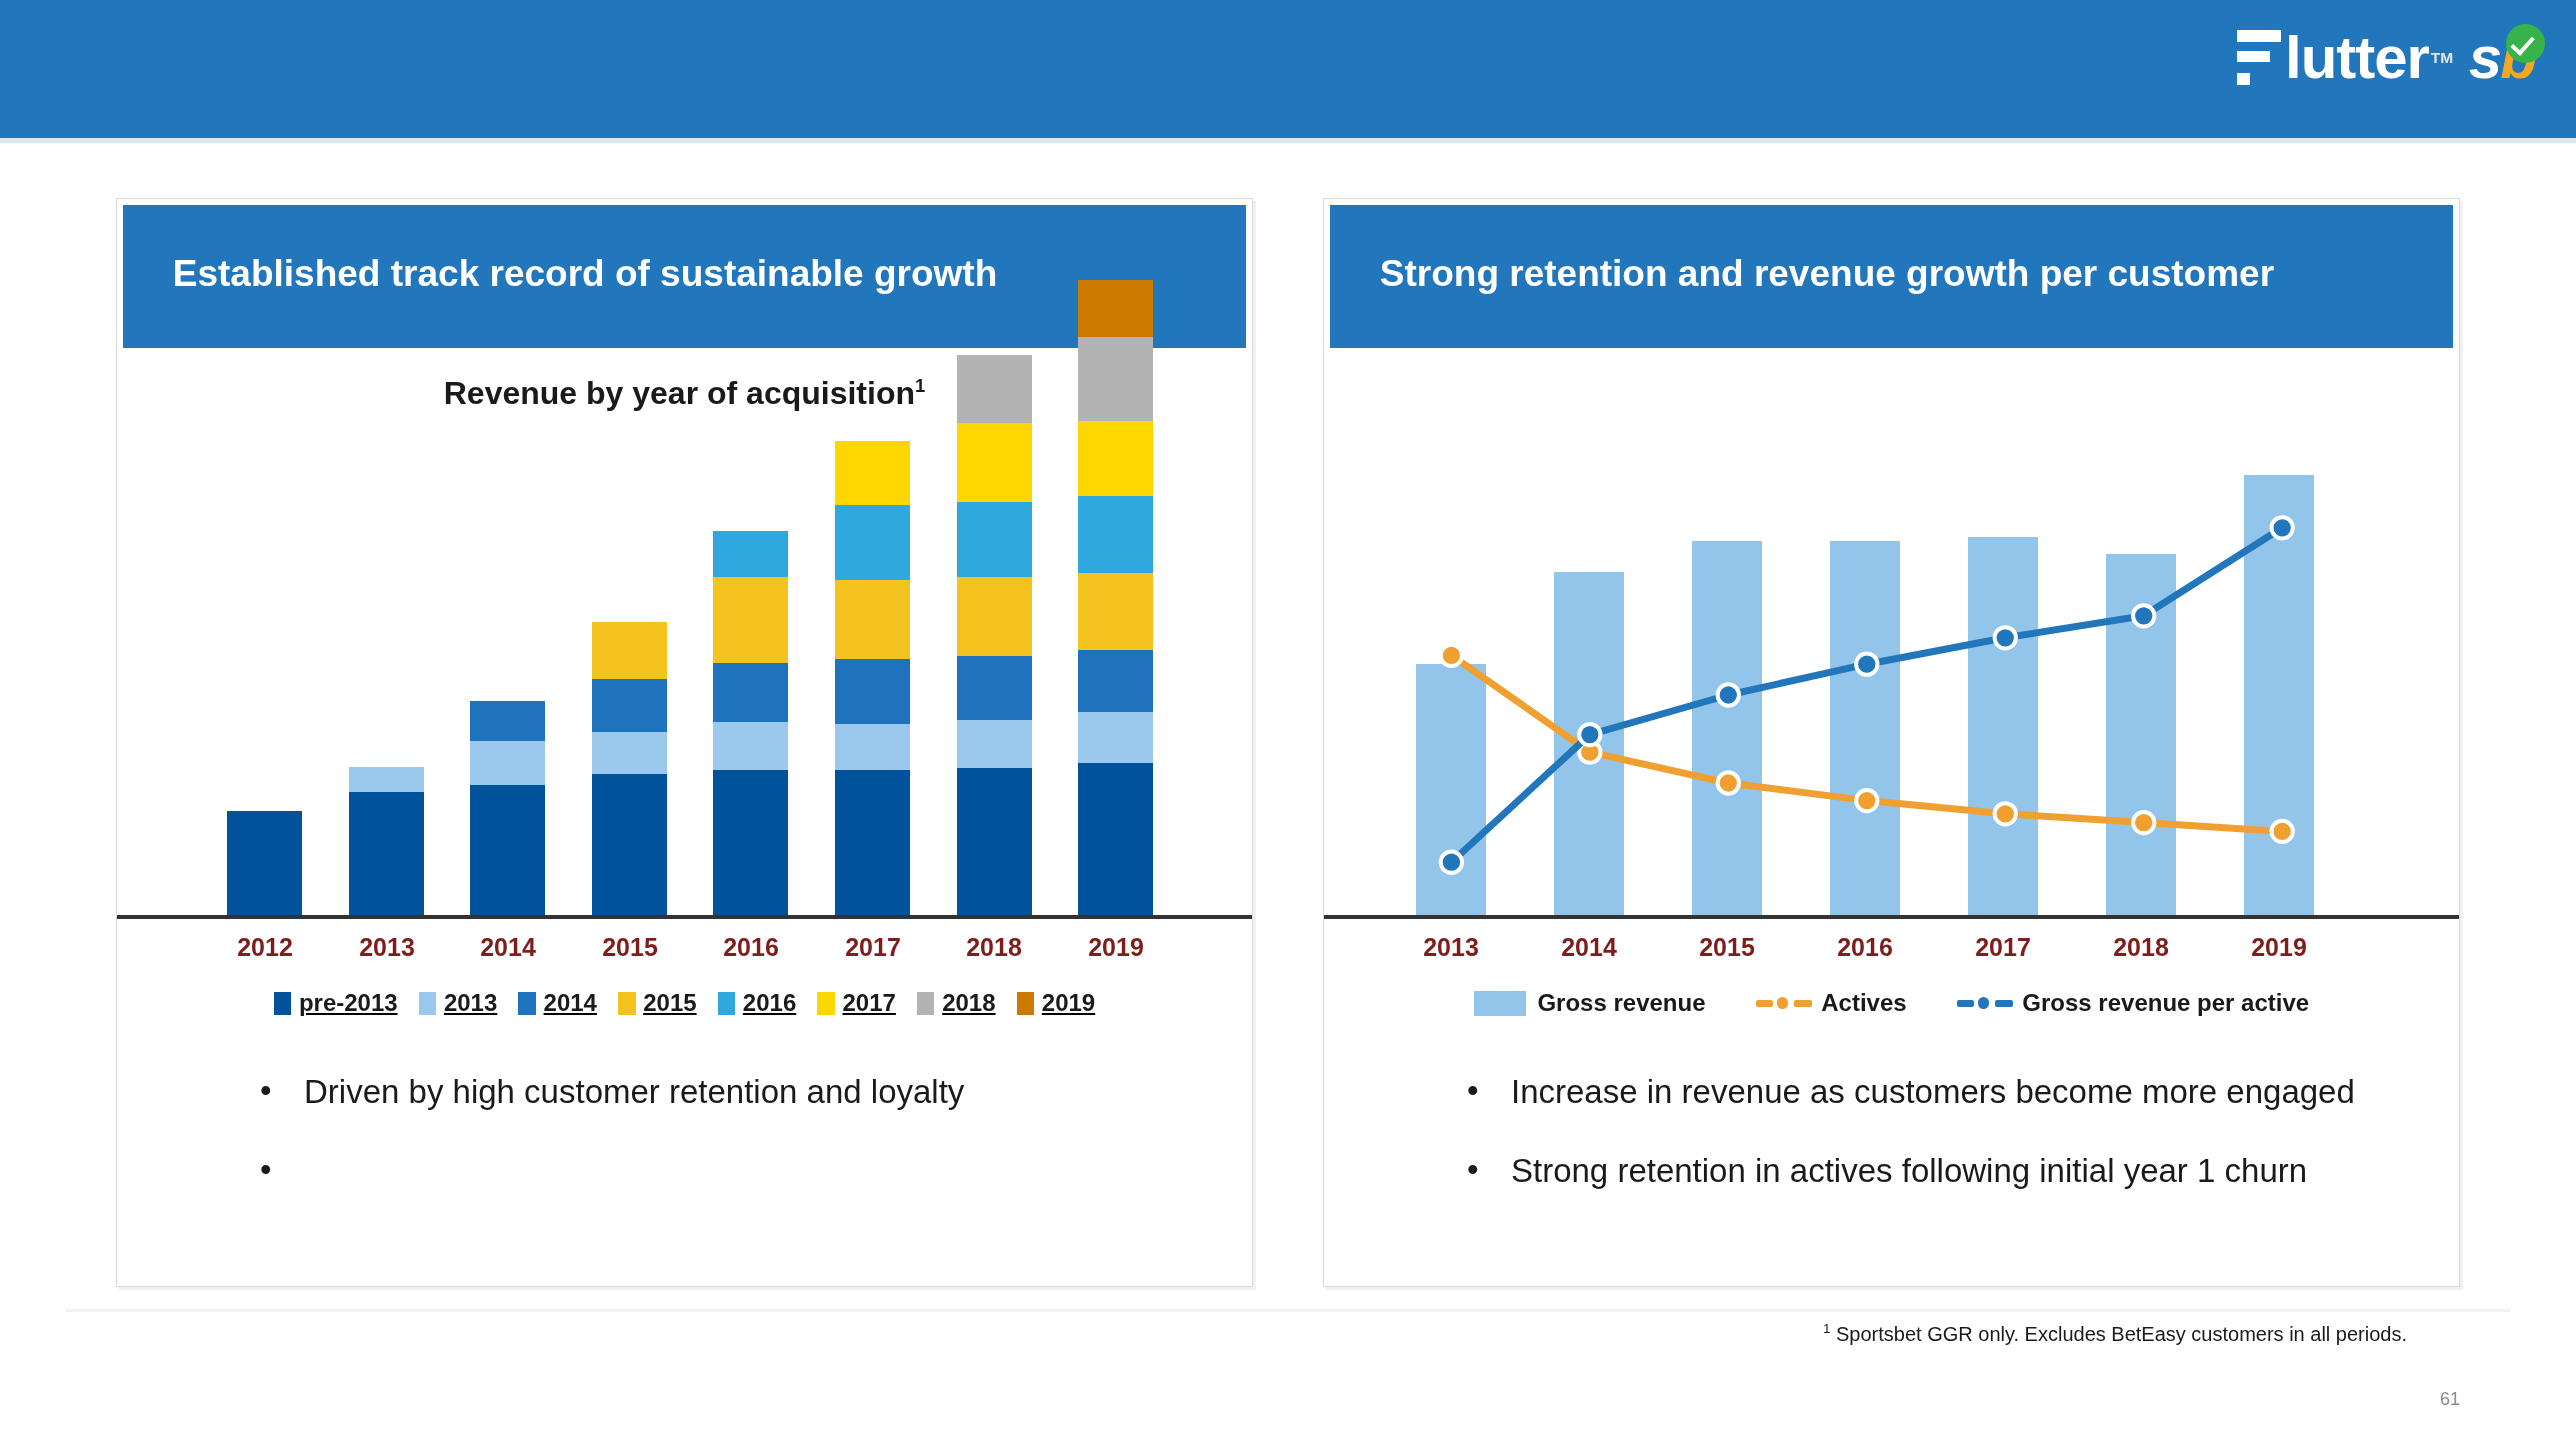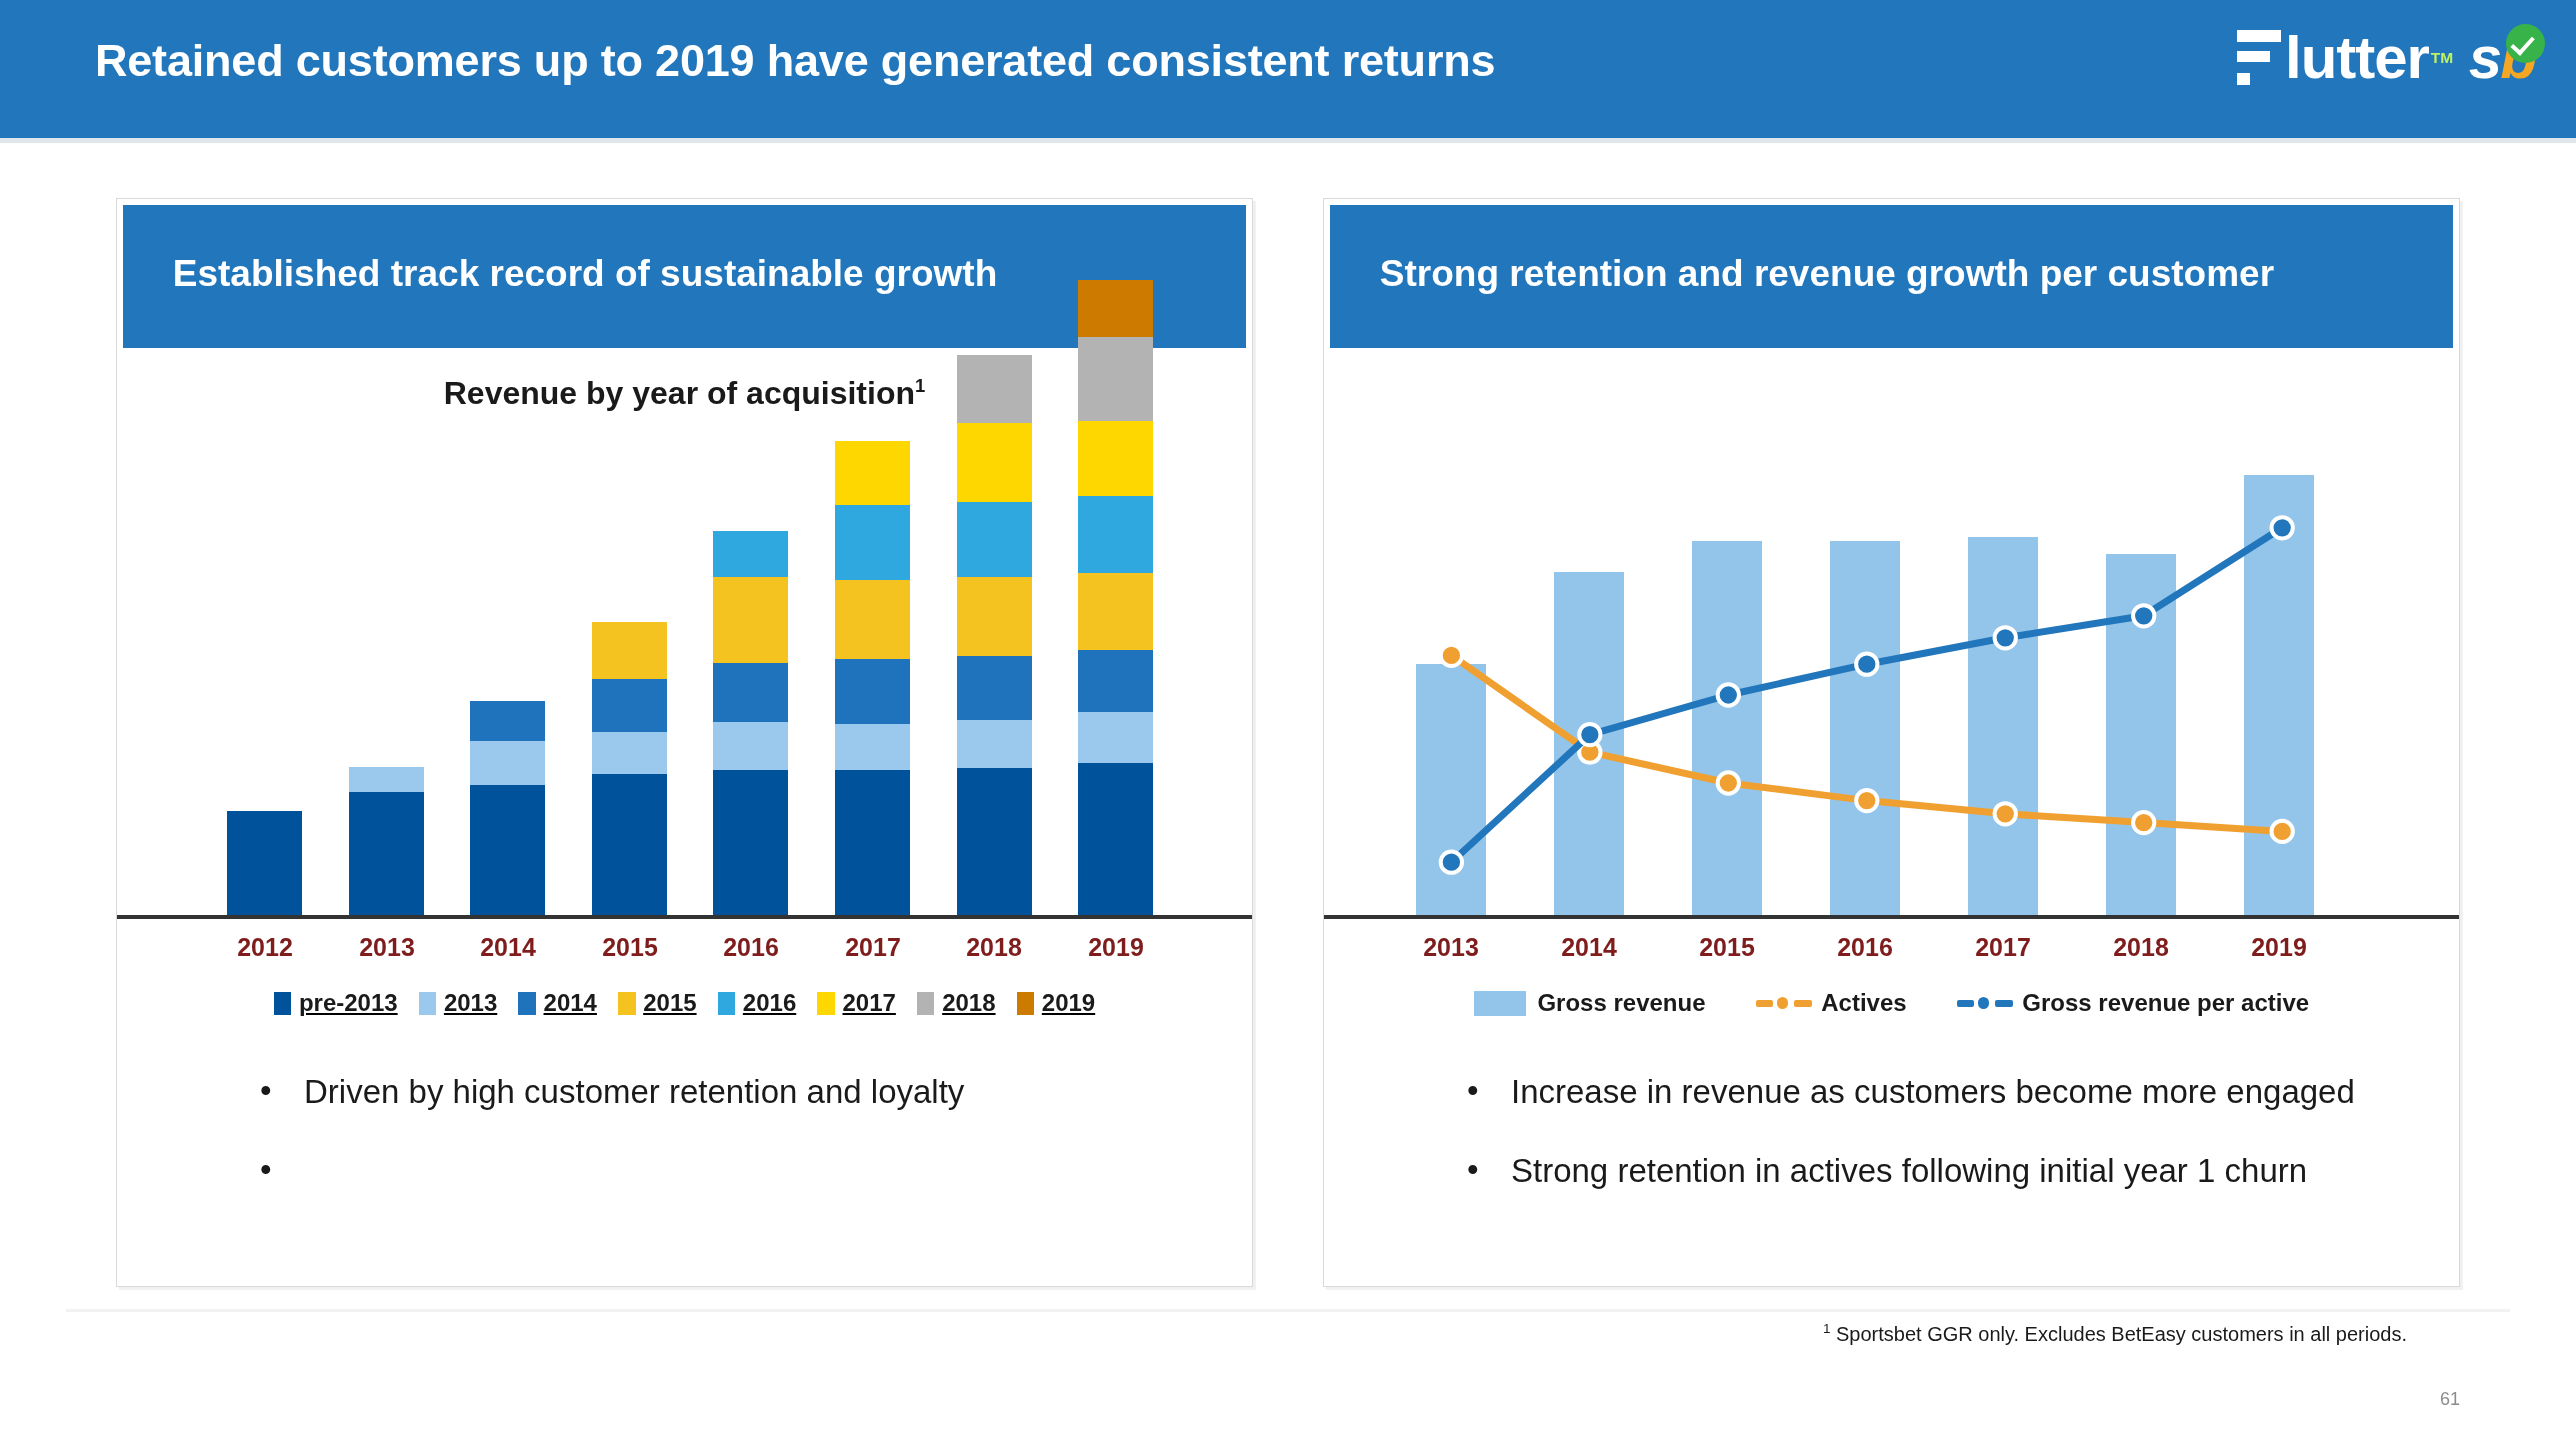--- a/index.html
+++ b/index.html
@@ -29,21 +29,21 @@
   .logo{position:absolute;right:41px;top:20px;height:75px;display:flex;align-items:center;}
   .logo-f{position:relative;width:44px;height:56px;margin-right:3.9px;}
   .logo-f i{position:absolute;left:0;background:#ffffff;display:block;}
   .logo-f i:nth-child(1){top:0px;width:44px;height:12.6px;}
   .logo-f i:nth-child(2){top:21px;width:33px;height:11.6px;}
   .logo-f i:nth-child(3){top:43px;width:12.6px;height:12.6px;}
   .logo-word{
     font-size:60px;font-weight:bold;color:#ffffff;line-height:56px;
     letter-spacing:-1px;font-family:"Liberation Sans",sans-serif;
   }
-  .logo-tm{font-size:15.5px;color:#bef264;vertical-align:super;margin-left:1.9px;font-weight:bold;}
+  .logo-tm{font-size:15.5px;color:#e5e5e5;vertical-align:super;margin-left:1.9px;font-weight:bold;}
   .logo-sb{
     font-size:60px;font-weight:bold;font-style:italic;line-height:56px;
     margin-left:15.5px;letter-spacing:-1.9px;position:relative;
   }
   .logo-s{color:#ffffff;}
   .logo-b{color:#f5a623;}
   .logo-check{
     position:absolute;right:-9.7px;top:-5.8px;width:39px;height:39px;border-radius:50%;
     background:#37b34a;
   }
@@ -137,21 +137,20 @@
     position:absolute;right:116px;top:1381px;
     font-size:18px;color:#8c8c8c;margin-top:8px;
   }
 
   svg{display:block;}
 </style>
 </head>
 <body>
 
 <div class="header">
-  <div class="header-title">Retained customers up to 2019 have generated consistent returns</div>
 
   <div class="logo">
     <span class="logo-f">
         <i></i>
         <i></i>
         <i></i>
       </span>
     <span class="logo-word">lutter</span>
     <span class="logo-tm">TM</span>
     <span class="logo-sb">

